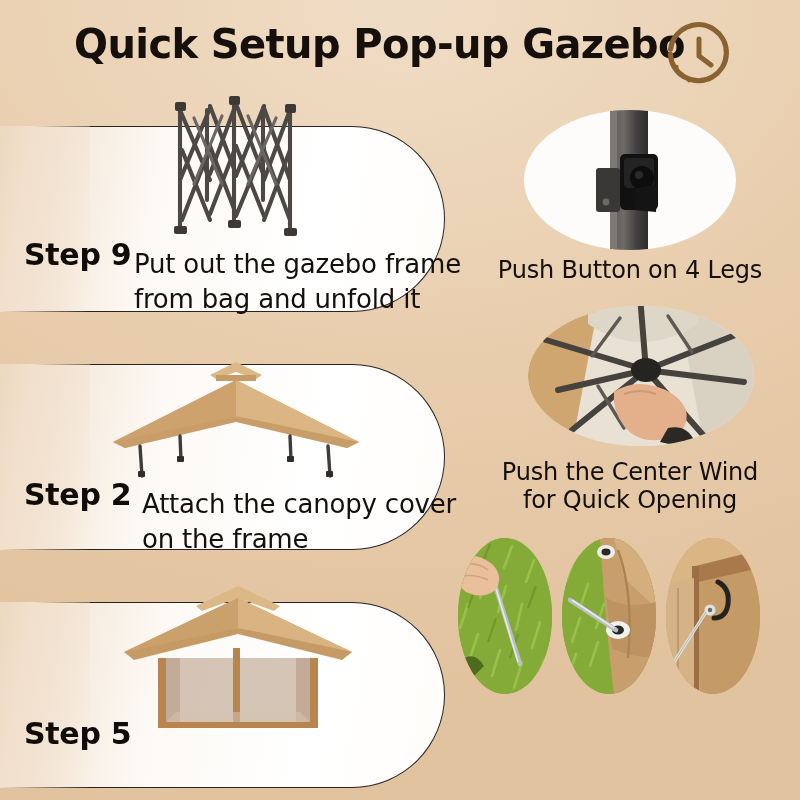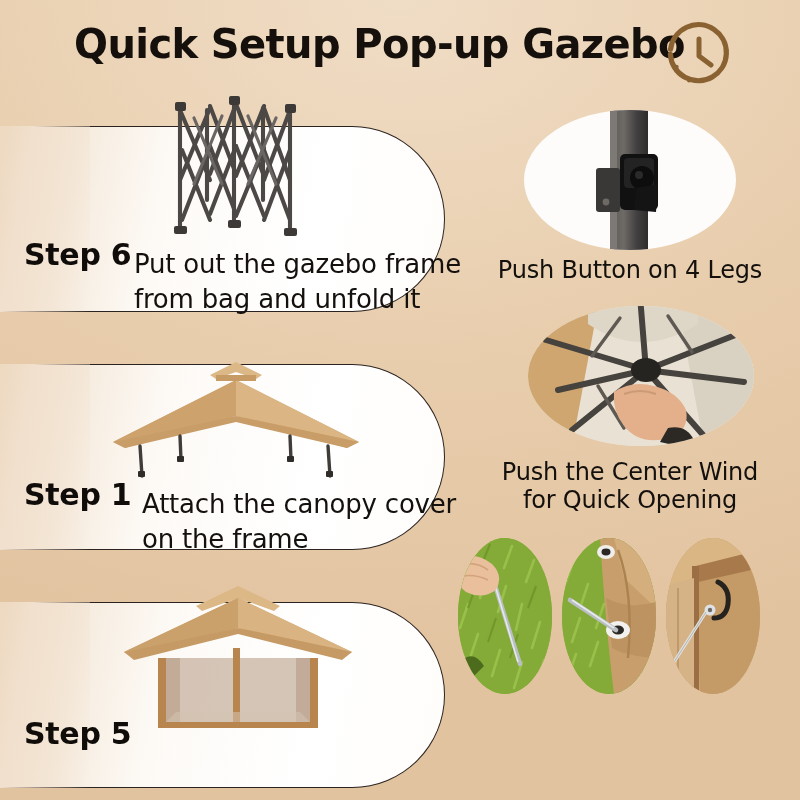--- a/index.html
+++ b/index.html
@@ -176,25 +176,25 @@
       <rect x="52" y="74" width="67" height="64" fill="#c9b5a3" opacity="0.78"></rect>
       <rect x="126" y="74" width="70" height="64" fill="#c9b5a3" opacity="0.78"></rect>
       <rect x="52" y="74" width="14" height="64" fill="#b79d86" opacity="0.62"></rect>
       <rect x="182" y="74" width="14" height="64" fill="#b79d86" opacity="0.62"></rect>
     </g>
 
     <path d="M44 138 L204 138 L204 144 L44 144 Z" fill="#b8854f"></path>
     <path d="M52 138 L196 138 L186 128 L62 128 Z" fill="#d3c2b1" opacity="0.55"></path>
   </svg>
 
-  <div class="steplabel s1l">Step 6</div>
+  <div class="steplabel s1l">Step 9</div>
   <div class="steptext s1t">Put out the gazebo frame
 from bag and unfold it</div>
 
-  <div class="steplabel s2l">Step 1</div>
+  <div class="steplabel s2l">Step 2</div>
   <div class="steptext s2t">Attach the canopy cover
 on the frame</div>
 
   <div class="steplabel s3l">Step 5</div>
 
   <div class="photo-ellipse" style="left:524px;top:110px;width:212px;height:140px;background:#fdfcfa;">
     <svg viewBox="0 0 212 140" style="width:100%;height:100%;display:block;">
       <defs>
         <linearGradient id="pole" x1="0" y1="0" x2="1" y2="0">
           <stop offset="0%" stop-color="#5a5754"></stop>

